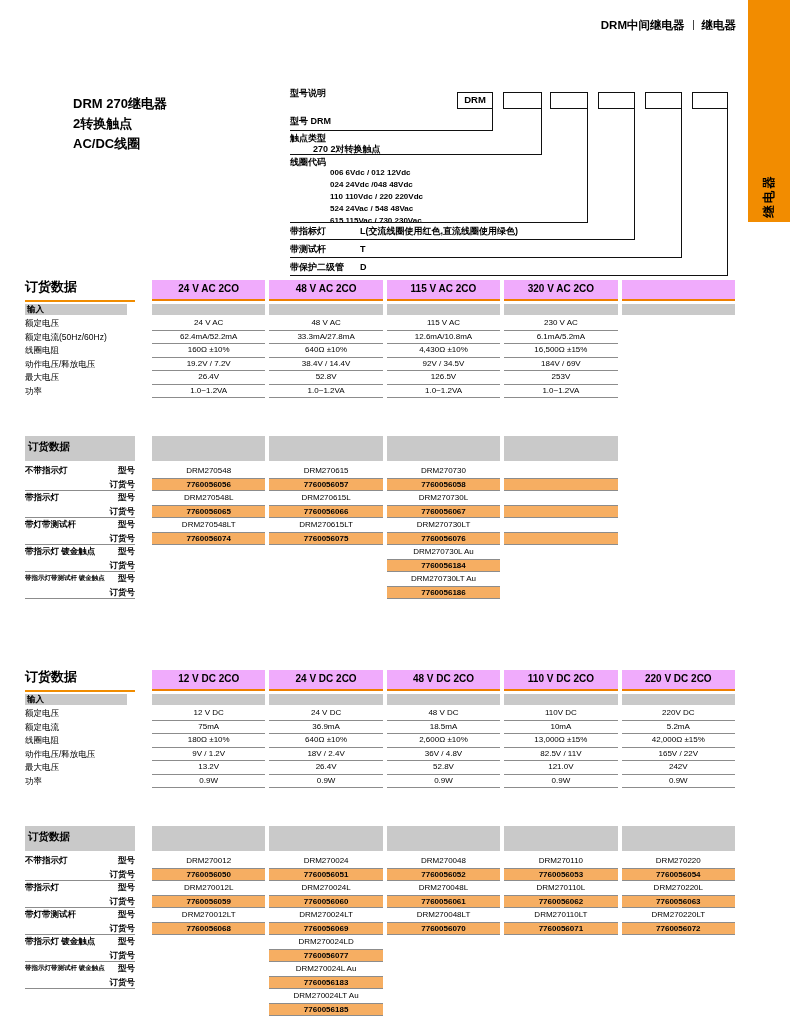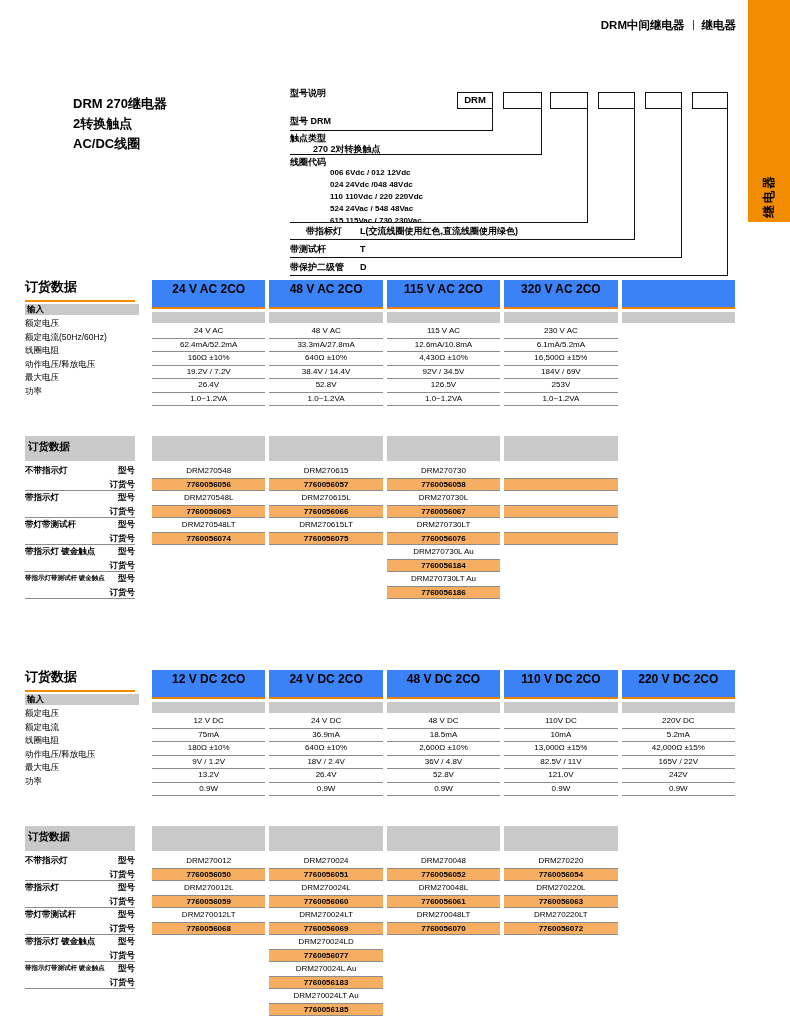--- a/index.html
+++ b/index.html
@@ -28,25 +28,25 @@
   .dg-h{position:absolute;left:0;height:1px;background:#111;}
   .dg-v{position:absolute;width:1px;background:#111;top:21px;}
 
   
   .tbl{position:absolute;left:25px;width:710px;display:grid;grid-template-columns:123px repeat(5,1fr);
         column-gap:4px;align-content:start;}
 
   
   .spec-heading{width:110px;height:24px;box-sizing:border-box;font-size:13px;font-weight:bold;
         border-bottom:2px solid #F08C00;margin-bottom:2px;line-height:18px;}
-  .col-header{height:29px;margin-top:2px;margin-bottom:3px;background:#3b82f6;border-bottom:2px solid #EE8000;
-        box-sizing:border-box;text-align:center;font-weight:bold;font-size:12px;line-height:18px;}
+  .col-header{height:21px;margin-top:2px;margin-bottom:3px;background:#f0abfc;border-bottom:2px solid #EE8000;
+        box-sizing:border-box;text-align:center;font-weight:bold;font-size:10px;line-height:18px;}
   .input-bar{height:11px;background:#C9C9C9;font-size:8.5px;font-weight:bold;line-height:11px;
         padding-left:2px;box-sizing:border-box;margin-bottom:2px;overflow:hidden;}
-  .spec-col-label .input-bar{width:114px;}
+  .spec-col-label .input-bar{width:102px;}
   .spec-label-row{height:13.5px;line-height:13.5px;font-size:8.5px;white-space:nowrap;overflow:visible;}
   .spec-val-row{height:13.5px;line-height:12.5px;font-size:8px;text-align:center;
         border-bottom:1px solid #8c8c8c;box-sizing:border-box;overflow:hidden;}
   .spec-val-row.empty{border-bottom:none;}
 
   
   .order-head-label{width:110px;height:25px;background:#C9C9C9;font-size:10.5px;font-weight:bold;
         padding:4px 0 0 3px;box-sizing:border-box;margin-bottom:3px;}
   .order-head{height:25px;background:#C9C9C9;margin-bottom:3px;}
   .order-label-pair{width:110px;height:27px;border-bottom:1px solid #8c8c8c;box-sizing:border-box;overflow:hidden;}
@@ -100,21 +100,21 @@
     <div class="dg-h" style="top:66px;width:252px;"></div>
 
     <div class="dg-label" style="left:0;top:69px;">线圈代码</div>
     <div class="dg-code" style="top:80px;">006 6Vdc / 012 12Vdc</div>
     <div class="dg-code" style="top:92px;">024 24Vdc /048 48Vdc</div>
     <div class="dg-code" style="top:104px;">110 110Vdc / 220 220Vdc</div>
     <div class="dg-code" style="top:116px;">524 24Vac / 548 48Vac</div>
     <div class="dg-code" style="top:128px;">615 115Vac / 730 230Vac</div>
     <div class="dg-h" style="top:134px;width:298px;"></div>
 
-    <div class="dg-label" style="left:0;top:138px;margin-left:16px;">带指标灯</div>
+    <div class="dg-label" style="left:0;top:138px;">带指标灯</div>
     <div class="dg-value" style="left:70px;top:138px;">L(交流线圈使用红色,直流线圈使用绿色)</div>
     <div class="dg-h" style="top:151px;width:345px;"></div>
 
     <div class="dg-label" style="left:0;top:156px;">带测试杆</div>
     <div class="dg-value" style="left:70px;top:156px;">T</div>
     <div class="dg-h" style="top:169px;width:392px;"></div>
 
     <div class="dg-label" style="left:0;top:174px;">带保护二级管</div>
     <div class="dg-value" style="left:70px;top:174px;">D</div>
     <div class="dg-h" style="top:187px;width:438px;"></div>
@@ -398,20 +398,29 @@
         <div class="order-head"></div>
         <div class="model-row">DRM270048</div>
         <div class="num-row">7760056052</div>
         <div class="model-row">DRM270048L</div>
         <div class="num-row">7760056061</div>
         <div class="model-row">DRM270048LT</div>
         <div class="num-row">7760056070</div>
       </div>
       <div class="order-col">
         <div class="order-head"></div>
+        <div class="model-row">DRM270110</div>
+        <div class="num-row">7760056053</div>
+        <div class="model-row">DRM270110L</div>
+        <div class="num-row">7760056062</div>
+        <div class="model-row">DRM270110LT</div>
+        <div class="num-row">7760056071</div>
+      </div>
+      <div class="order-col">
+        <div class="order-head"></div>
         <div class="model-row">DRM270220</div>
         <div class="num-row">7760056054</div>
         <div class="model-row">DRM270220L</div>
         <div class="num-row">7760056063</div>
         <div class="model-row">DRM270220LT</div>
         <div class="num-row">7760056072</div>
       </div>
     </div>
 
 </div>

